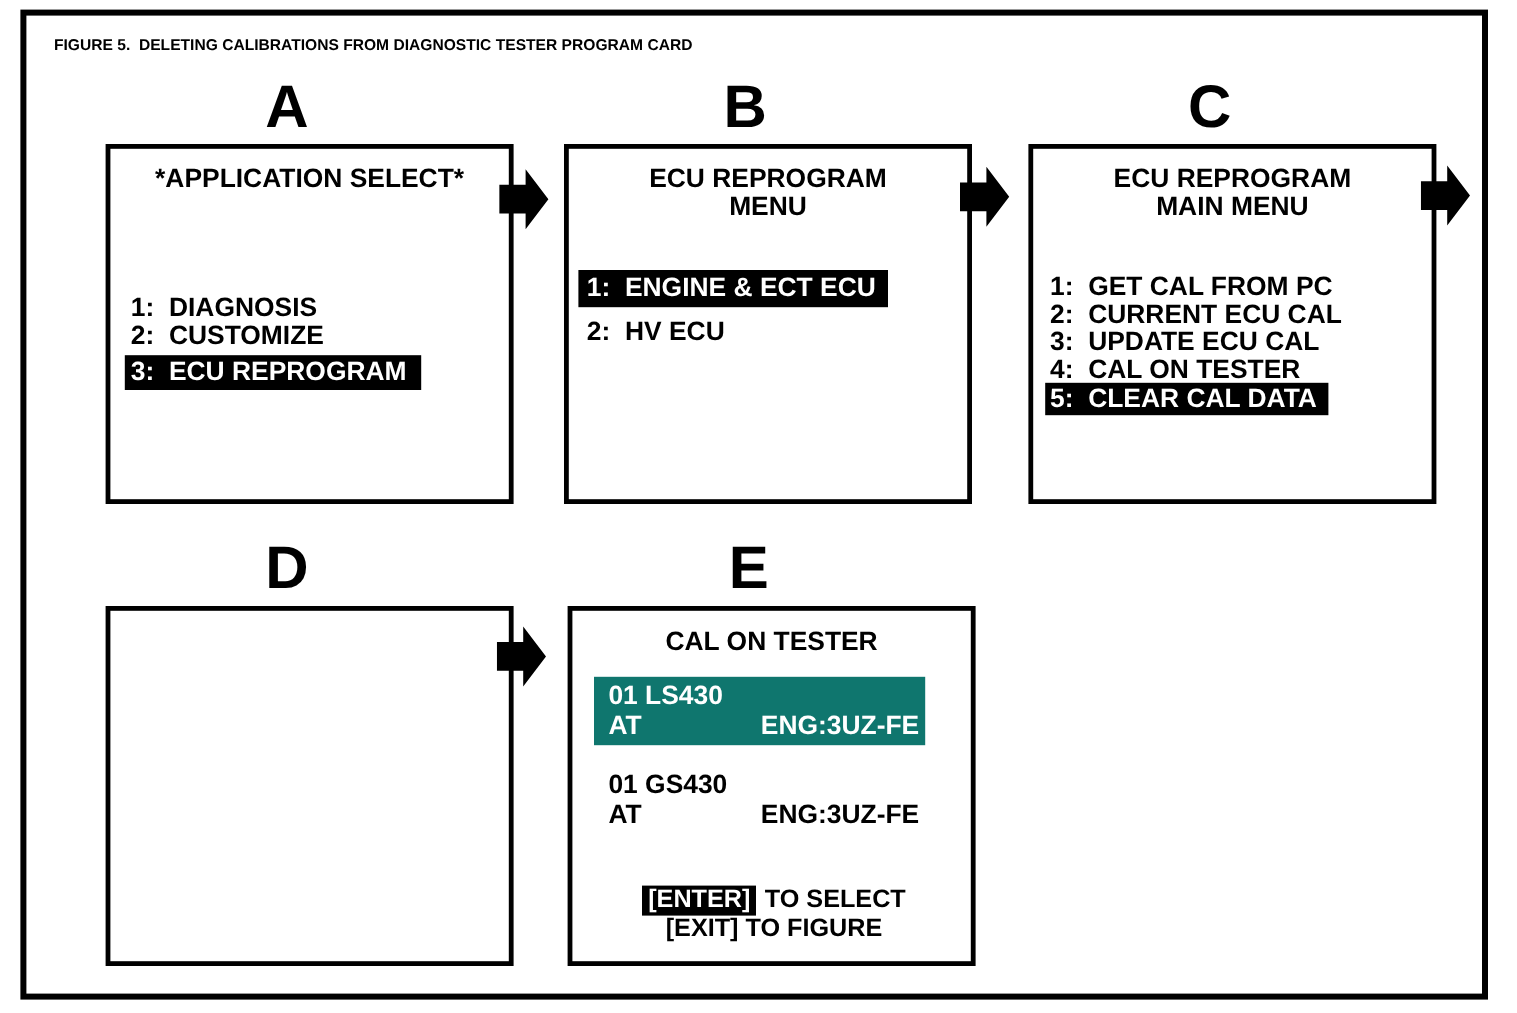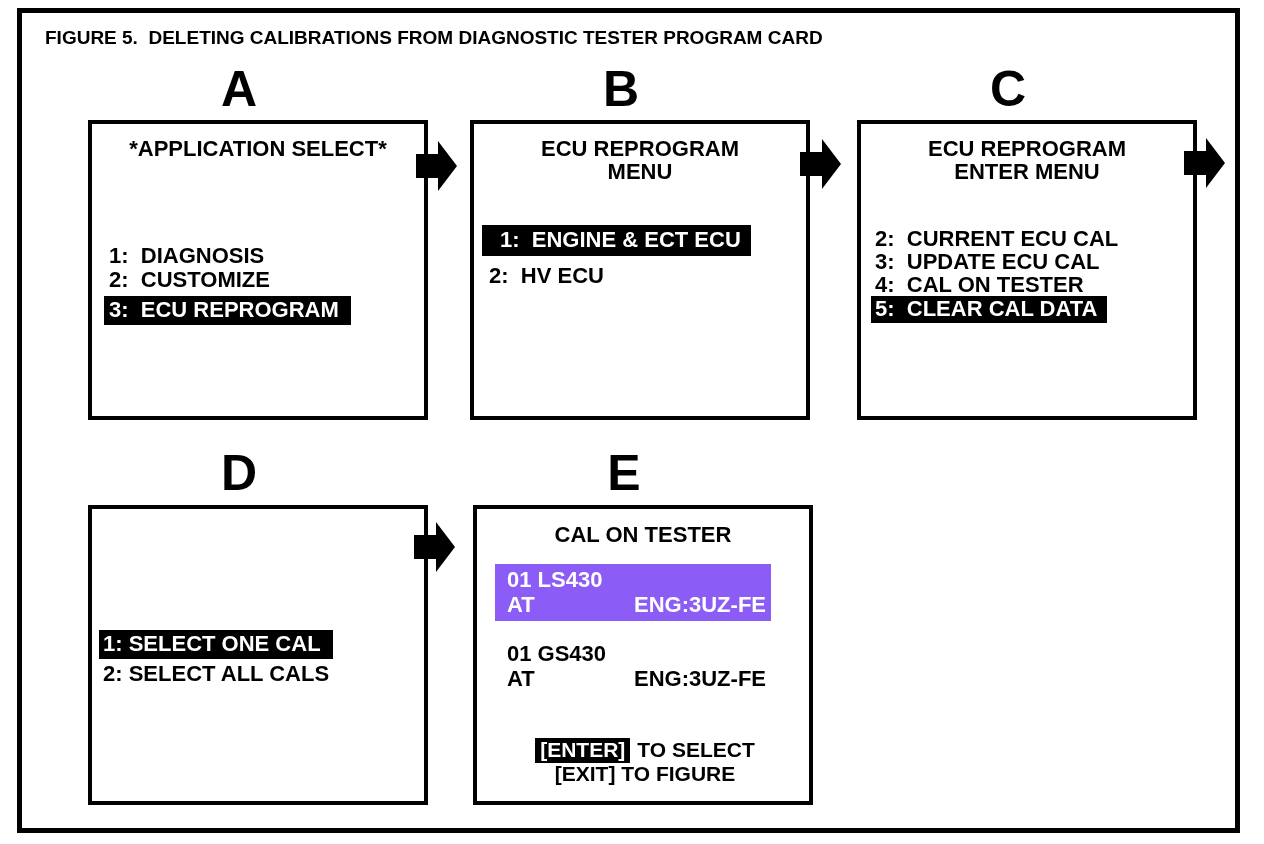--- a/index.html
+++ b/index.html
@@ -11,21 +11,21 @@
     color:#000;
     position:relative;
     overflow:hidden;
   }
   .frame{
     position:absolute;left:17px;top:8px;width:1223px;height:825px;
     border:5px solid #000;box-sizing:border-box;background:#fff;
   }
   .fig-title{
     position:absolute;left:45px;top:27px;
-    font-size:19px;line-height:22px;white-space:pre;
+    font-size:13px;line-height:22px;white-space:pre;
   }
   .letter{
     position:absolute;width:302px;text-align:center;
     font-size:50px;line-height:50px;
   }
   .box{
     position:absolute;width:340px;height:300px;
     border:4px solid #000;box-sizing:border-box;background:#fff;
   }
   .stitle{
@@ -42,21 +42,21 @@
   .pl5{padding-left:5px;}
   .pl7{padding-left:7px;}
   .pl4{padding-left:4px;}
   .hl{
     background:#000;color:#fff;display:inline-block;
   }
   .arrow{position:absolute;}
   .cal-list{
     position:absolute;left:18px;top:55px;width:276px;font-size:22px;
   }
-  .hl-block{background:#8b5cf6;color:#fff;padding:3px 0 4px 0;}
+  .hl-block{background:#0f766e;color:#fff;padding:3px 0 4px 0;}
   .cal-entry + .cal-entry{margin-top:20px;}
   .cal-l1{padding-left:12px;line-height:25px;white-space:pre;}
   .cal-l2{display:flex;padding-left:12px;line-height:25px;gap:27px;}
   .cal-trans{flex:0 0 100px;}
   .e-footer{
     position:absolute;left:4px;right:0;top:229px;text-align:center;
     font-size:21px;line-height:24px;
   }
   .invert{background:#000;color:#fff;padding:0 5px 2px 5px;}
   .after-key{margin-left:7px;}
@@ -83,41 +83,38 @@
     <div class="item pl5">2:  CUSTOMIZE</div>
     <div class="gap4"></div>
     <div class="item hl" style="padding:2px 12px 3px 5px;">3:  ECU REPROGRAM</div>
   </div>
 </div>
 
 <div class="box" style="left:470px;top:120px;">
   <div class="stitle mt13">ECU REPROGRAM</div>
   <div class="stitle">MENU</div>
   <div class="items" style="left:8px;top:101px;">
-    <div class="item hl" style="padding:3px 10px 4px 18px;">1:  ENGINE &amp; ECT ECU</div>
+    <div class="item hl" style="padding:3px 10px 4px 7px;">1:  ENGINE &amp; ECT ECU</div>
     <div class="item pl7 mtop8">2:  HV ECU</div>
   </div>
 </div>
 
 <div class="box" style="left:857px;top:120px;">
   <div class="stitle mt13">ECU REPROGRAM</div>
-  <div class="stitle">ENTER MENU</div>
+  <div class="stitle">MAIN MENU</div>
   <div class="items tight" style="left:10px;top:103px;">
+    <div class="item pl4">1:  GET CAL FROM PC</div>
     <div class="item pl4">2:  CURRENT ECU CAL</div>
     <div class="item pl4">3:  UPDATE ECU CAL</div>
     <div class="item pl4">4:  CAL ON TESTER</div>
     <div class="item hl" style="padding:1px 10px 3px 4px;">5:  CLEAR CAL DATA</div>
   </div>
 </div>
 
 <div class="box" style="left:88px;top:505px;">
-  <div class="items" style="left:7px;top:121px;">
-    <div class="item hl" style="padding:2px 12px 3px 4px;">1: SELECT ONE CAL</div>
-    <div class="item pl4 mtop3">2: SELECT ALL CALS</div>
-  </div>
 </div>
 
 <div class="box" style="left:473px;top:505px;">
   <div class="stitle mt14">CAL ON TESTER</div>
   <div class="cal-list">
     <div class="cal-entry hl-block">
       <div class="cal-l1">01 LS430</div>
       <div class="cal-l2">
         <span class="cal-trans">AT</span>
         <span>ENG:3UZ-FE</span>

